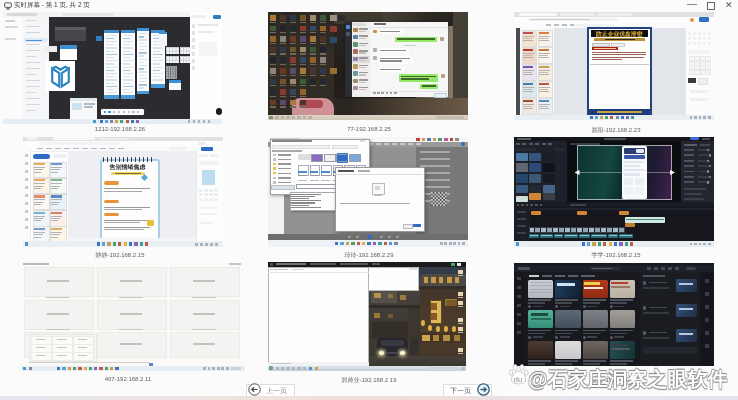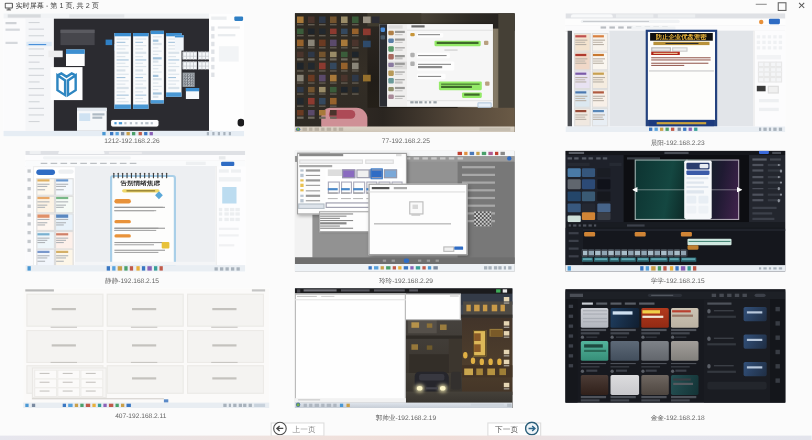--- a/index.html
+++ b/index.html
@@ -1286,13 +1286,26 @@
   <div class="a" style="left:266px;top:385.5px;font-size:7px;color:#8a8a8a">上一页</div>
   <div class="a" style="left:442.5px;top:383.5px;width:47px;height:11px;border:1px solid #ddd;background:#fff"></div>
   <div class="a" style="left:450px;top:385.5px;font-size:7px;color:#555">下一页</div>
   <svg class="a" style="left:476.5px;top:383.3px" width="13" height="13" viewBox="0 0 13 13">
     <circle cx="6.5" cy="6.5" r="5.7" fill="#eef4f8" stroke="#2b5f7a" stroke-width="1.3"></circle>
     <path d="M3.5 6.5 H9 M6.8 4.2 L9.3 6.5 L6.8 8.8" stroke="#2b6588" stroke-width="1.3" fill="none"></path>
   </svg>
 
   <div class="a" style="left:0;top:395.5px;width:738px;height:4.5px;background:linear-gradient(90deg,#e6e6ee 0%,#efe2de 35%,#f0ddd8 55%,#e5e5ed 80%,#e3e4ec 100%)"></div>
 
+  <div class="a" id="wm" style="left:503px;top:362px;width:235px;height:26px">
+    <svg class="a" style="left:6px;top:2px" width="22" height="22" viewBox="0 0 22 22">
+      <g fill="#ffffff" stroke="#a8a8a8" stroke-width="0.6">
+        <ellipse cx="6.2" cy="3.4" rx="2.1" ry="3"></ellipse>
+        <ellipse cx="13" cy="3.4" rx="2.1" ry="3"></ellipse>
+        <ellipse cx="1.9" cy="8.6" rx="1.8" ry="2.6"></ellipse>
+        <ellipse cx="17.3" cy="8.6" rx="1.8" ry="2.6"></ellipse>
+        <path d="M9.6 7.2 c2.6 0 7 3.8 7 8 0 3.4 -2.6 4.6 -7 4.6 -4.4 0 -7 -1.2 -7 -4.6 0 -4.2 4.4 -8 7 -8 z"></path>
+      </g>
+      <text x="4.6" y="17.5" font-size="8" fill="#8e8e8e" font-family="Liberation Sans">du</text>
+    </svg>
+    <div class="a" style="left:25px;top:4px;font-size:20px;font-weight:bold;color:#ffffff;text-shadow:0.6px 0.6px 0.7px rgba(130,130,130,0.85),-0.6px -0.6px 0.7px rgba(130,130,130,0.85),0.6px -0.6px 0.7px rgba(130,130,130,0.7),-0.6px 0.6px 0.7px rgba(130,130,130,0.7);white-space:nowrap">@石家庄洞察之眼软件</div>
+  </div>
 </div>
 
 </body></html>

